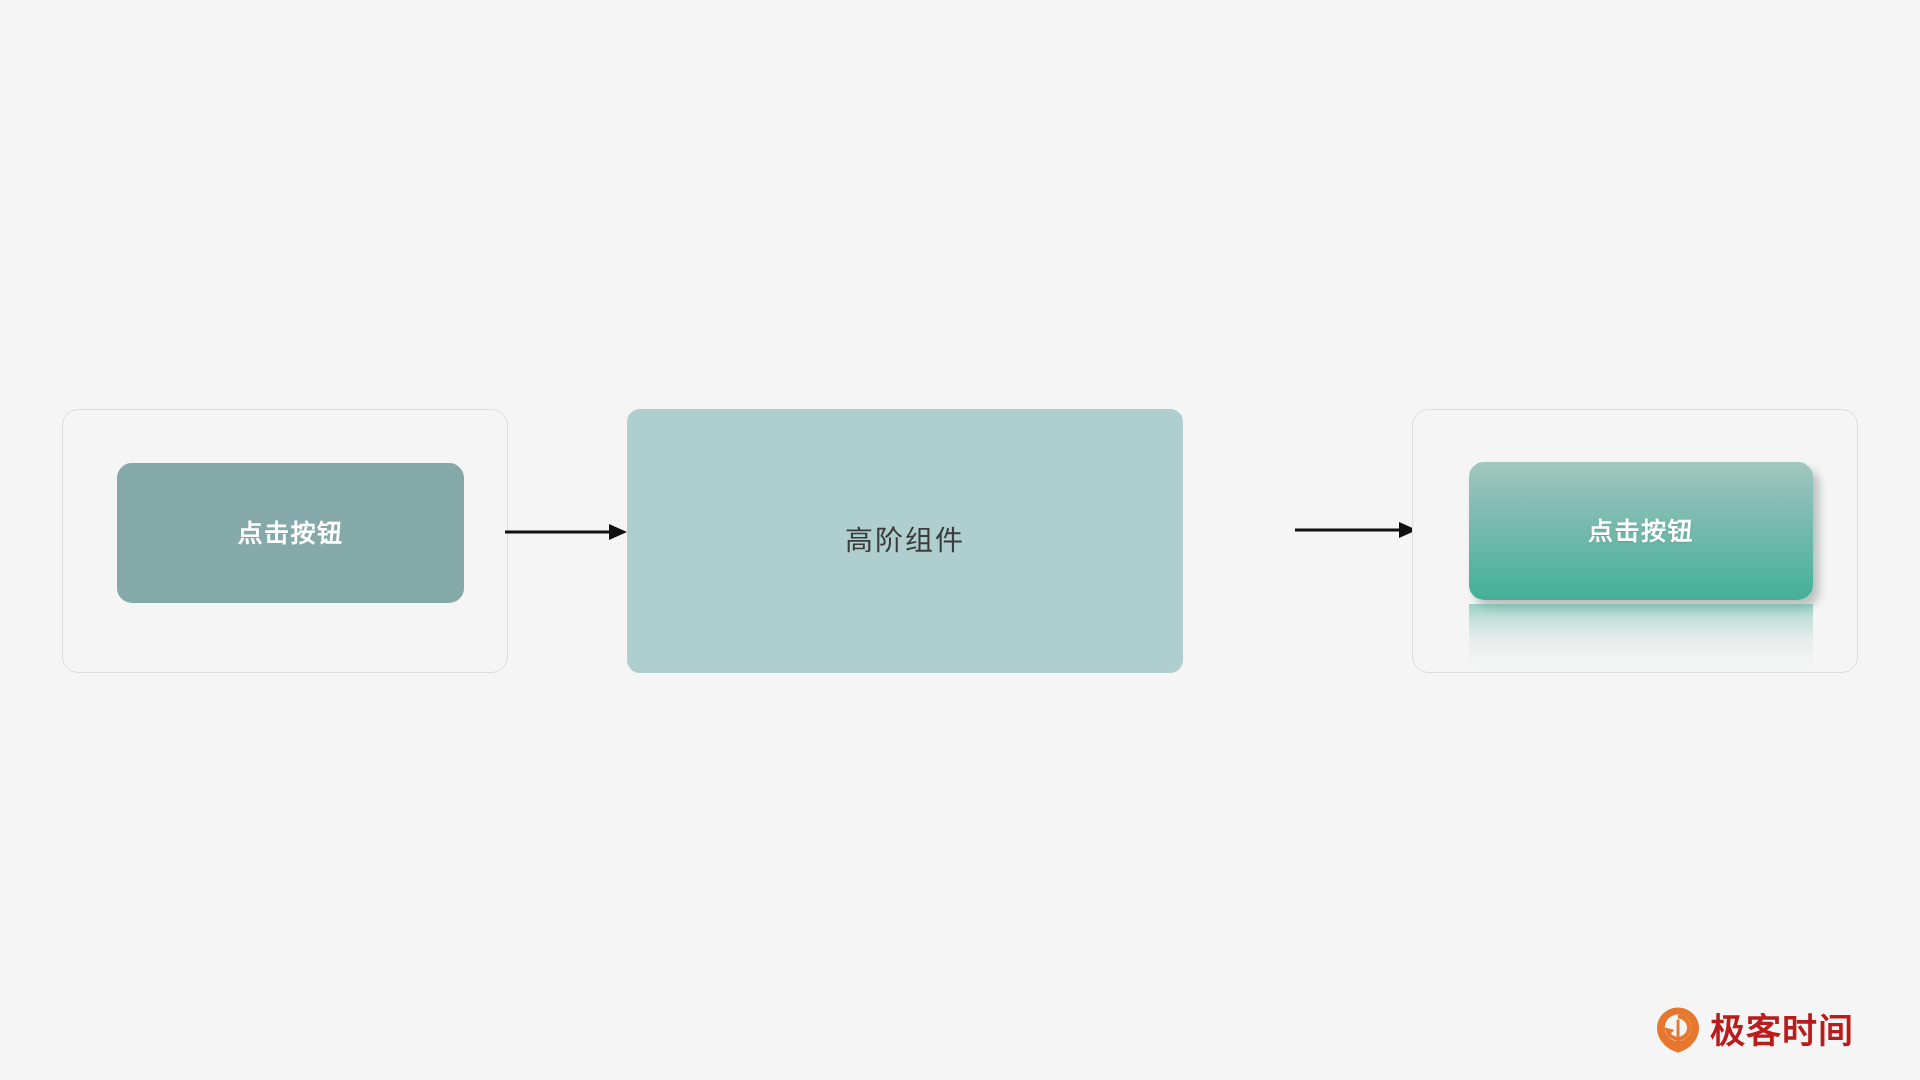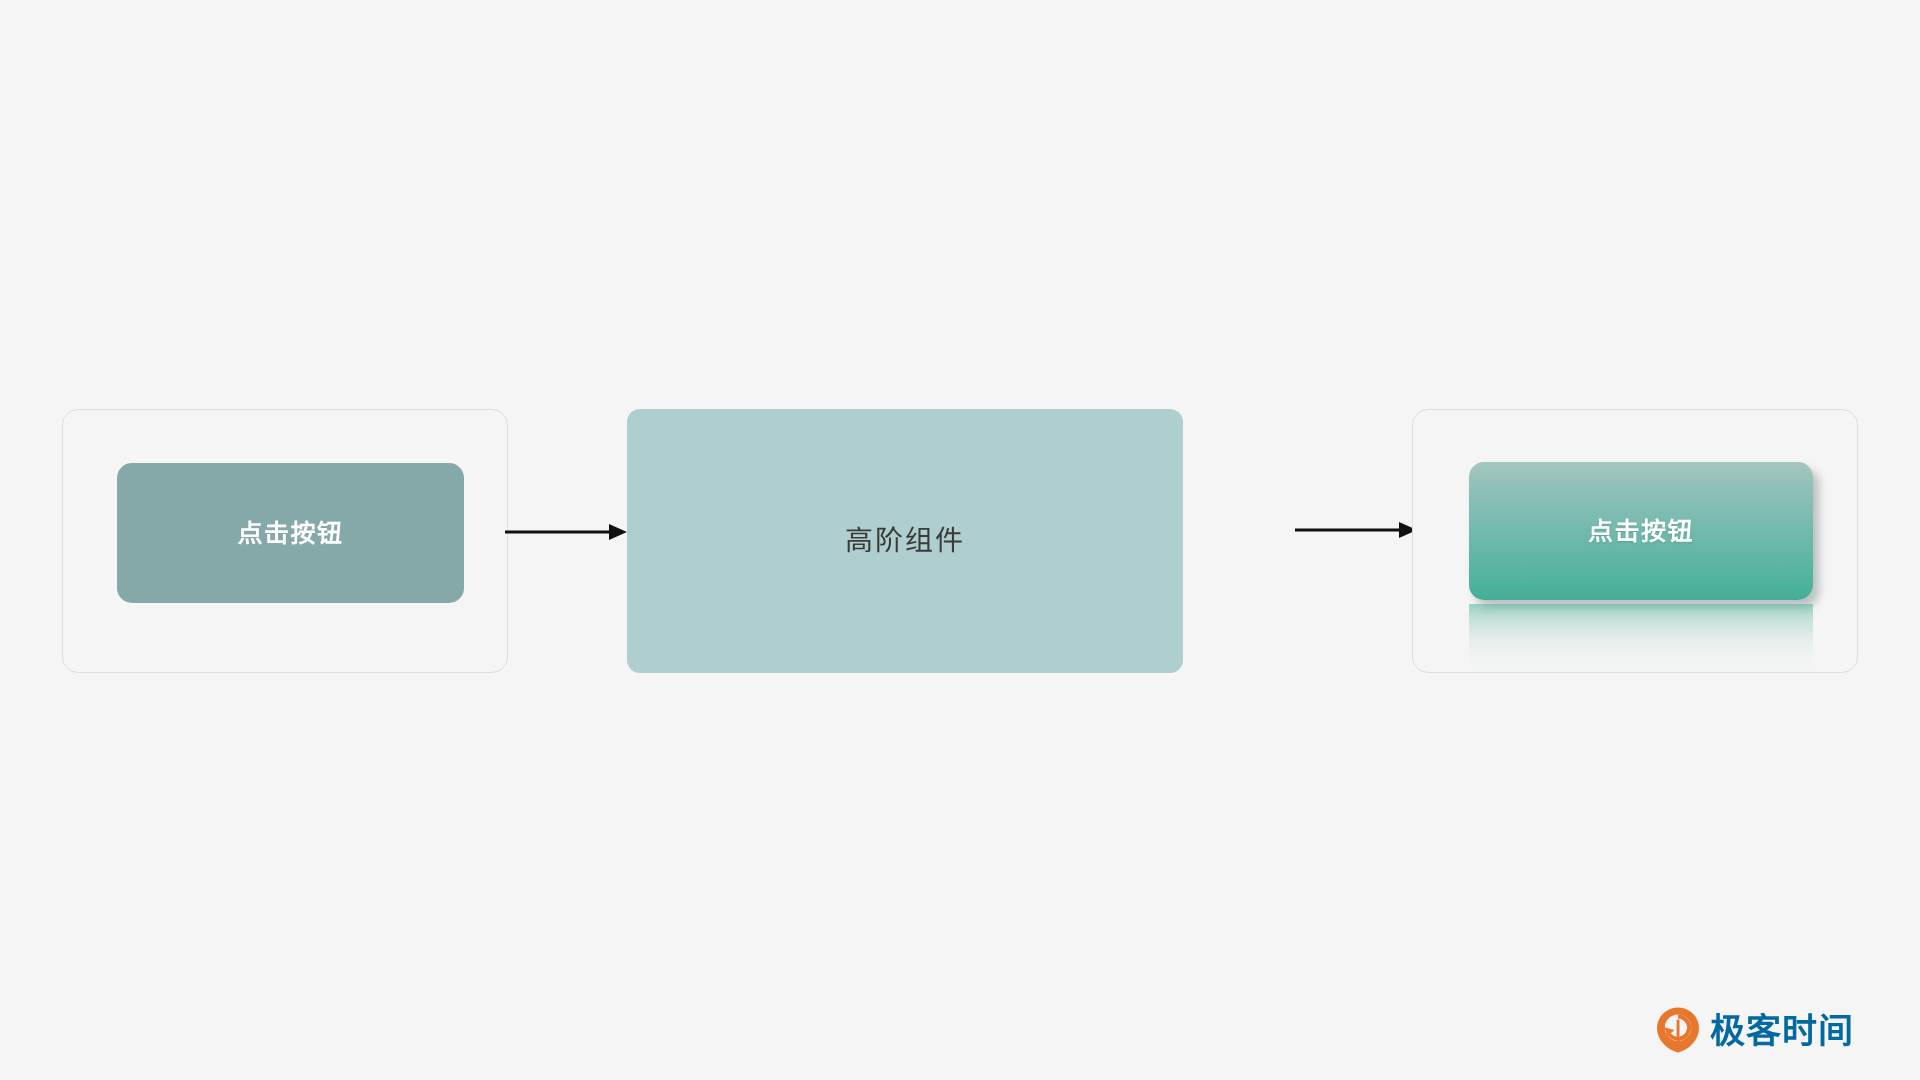--- a/index.html
+++ b/index.html
@@ -158,21 +158,21 @@
     align-items: center;
     gap: 9px;
   }
   #brand-mark {
     width: 46px;
     height: 48px;
     flex: 0 0 auto;
     display: block;
   }
   #brand-text {
-    color: #0369a1;
+    color: #b91c1c;
     font-size: 35px;
     font-weight: bold;
     letter-spacing: 1px;
     line-height: 1;
     white-space: nowrap;
   }
 </style>
 </head>
 <body>
 

